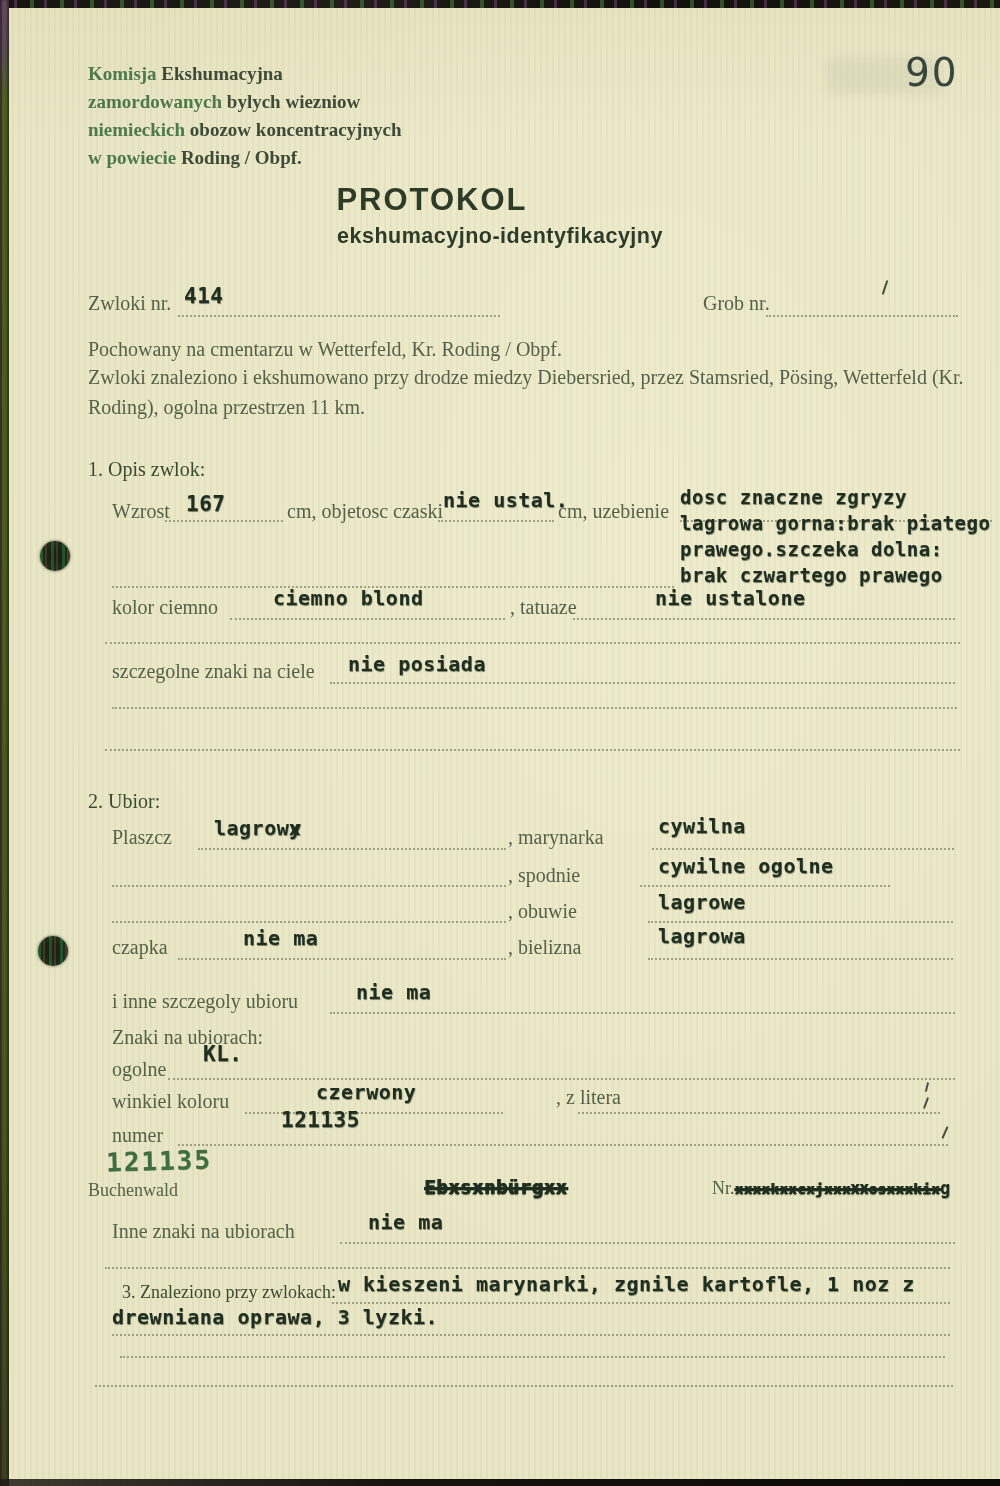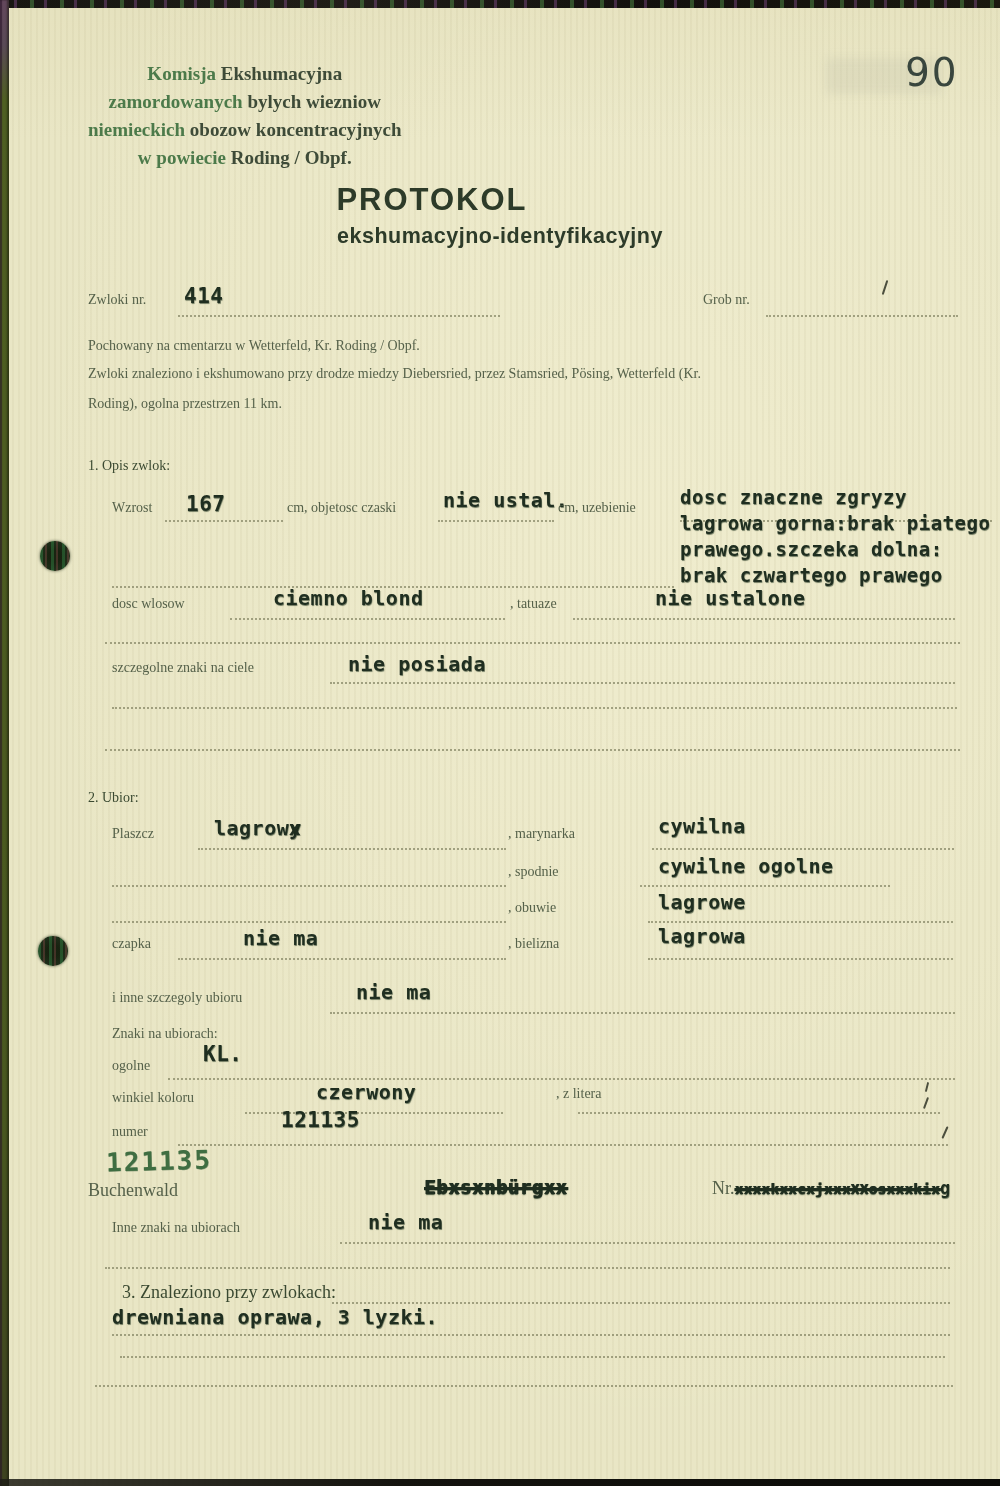--- a/index.html
+++ b/index.html
@@ -6,21 +6,21 @@
   .sheet {
     position:relative; width:1000px; height:1486px; overflow:hidden;
     background-color:#e9e6c5;
     background-image:
       repeating-linear-gradient(90deg, rgba(150,140,95,0.07) 0 2px, rgba(0,0,0,0) 2px 6px),
       linear-gradient(180deg, rgba(224,219,180,0.4), rgba(0,0,0,0) 140px),
       radial-gradient(ellipse at 65% 35%, rgba(255,252,228,0.28), rgba(0,0,0,0) 70%);
     font-family:"Liberation Serif", serif;
   }
   .abs { position:absolute; white-space:nowrap; }
-  .lbl { position:absolute; font-size:14px; color:#55614a; white-space:nowrap; }
+  .lbl { position:absolute; font-size:20px; color:#55614a; white-space:nowrap; }
   .lblb { font-weight:normal; color:#3a4931; }
   .typed {
     position:absolute; font-family:"DejaVu Sans Mono", monospace; font-weight:bold;
     font-size:20px; color:#1f2e20; letter-spacing:0.5px; white-space:nowrap;
     text-shadow:0.5px 0.5px 0.7px rgba(25,45,25,0.55);
   }
   .typed-sm { font-size:19px; }
   .dots { position:absolute; height:1px; border-bottom:2px dotted rgba(100,102,70,0.55); }
   .hand {
     position:absolute; font-family:"DejaVu Sans Mono", monospace; font-weight:bold;
@@ -52,21 +52,21 @@
     background:linear-gradient(180deg, #63475c 0px, #5a4a56 45px, #4f5f22 100px, #49581f 75%, #3d421f 100%);
     box-shadow:inset -2px 0 2px rgba(20,20,10,0.5), inset 2px 0 1px rgba(40,20,40,0.6);
   }
   .edge-bottom { position:absolute; bottom:0; left:0; right:0; height:7px;
     background:linear-gradient(90deg, rgba(30,30,22,0.85), #14130e 40%, #0a0a07);
   }
   .ghost { position:absolute; left:826px; top:58px; width:116px; height:36px;
     background:rgba(178,178,162,0.2); filter:blur(5px); border-radius:4px; }
   .pagenum { position:absolute; left:905px; top:50px; font-family:"DejaVu Sans", sans-serif;
     font-size:39px; color:#39463e; letter-spacing:2px; }
-  .hdr-line { font-size:19px; font-weight:bold; line-height:28px; font-family:"Liberation Serif", serif;text-align:center; }
+  .hdr-line { font-size:19px; font-weight:bold; line-height:28px; font-family:"Liberation Serif", serif; }
   .title-main { position:absolute; left:0; top:182px; width:864px; text-align:center;
     font-size:31px; letter-spacing:2px; }
   .title-sub { position:absolute; left:0; top:224px; width:1000px; text-align:center;
     font-size:21.5px; letter-spacing:0.5px; }
   .teeth { position:absolute; left:680px; top:484px; font-family:"DejaVu Sans Mono", monospace;
     font-weight:bold; font-size:19px; color:#1f2e20; line-height:26px; letter-spacing:0.5px;
     text-shadow:0.5px 0.5px 0.7px rgba(25,45,25,0.55); white-space:nowrap; }
 </style>
 </head>
 <body>
@@ -114,21 +114,21 @@
   <div class="lbl" style="left:558px; top:500px;">cm, uzebienie</div>
   <div class="dots" style="left:680px; top:519px; width:312px;"></div>
   <div class="teeth">
     <div>dosc znaczne zgryzy</div>
     <div>lagrowa gorna:brak piatego</div>
     <div>prawego.szczeka dolna:</div>
     <div>brak czwartego prawego</div>
   </div>
   <div class="dots" style="left:112px; top:585px; width:562px;"></div>
 
-  <div class="lbl" style="left:112px; top:596px;">dosc wlosow</div>
+  <div class="lbl" style="left:112px; top:596px;">kolor ciemno</div>
   <div class="typed" style="left:273px; top:586px;">ciemno blond</div>
   <div class="dots" style="left:230px; top:617px; width:275px;"></div>
   <div class="lbl" style="left:510px; top:596px;">, tatuaze</div>
   <div class="typed" style="left:655px; top:586px;">nie ustalone</div>
   <div class="dots" style="left:573px; top:617px; width:382px;"></div>
   <div class="dots" style="left:105px; top:641px; width:855px;"></div>
 
   <div class="lbl" style="left:112px; top:660px;">szczegolne znaki na ciele</div>
   <div class="typed" style="left:348px; top:652px;">nie posiada</div>
   <div class="dots" style="left:330px; top:681px; width:625px;"></div>
@@ -190,20 +190,21 @@
   <div class="abs" style="left:712px; top:1178px;">
     <span class="lbl" style="position:static; font-size:18px;">Nr.</span><span class="typed typed-sm struck" style="position:static; font-size:14px;">xxxxkxxcxjxxxXXosxxxkix</span><span class="typed typed-sm" style="position:static; font-size:17px;">g</span>
   </div>
 
   <div class="lbl" style="left:112px; top:1220px;">Inne znaki na ubiorach</div>
   <div class="typed" style="left:368px; top:1210px;">nie ma</div>
   <div class="dots" style="left:340px; top:1241px; width:615px;"></div>
   <div class="dots" style="left:105px; top:1266px; width:845px;"></div>
 
   <div class="lbl lblb" style="left:85px; top:1282px; font-size:18px;margin-left:37px;">3. Znaleziono przy zwlokach:</div>
+  <div class="typed" style="left:338px; top:1272px;">w kieszeni marynarki, zgnile kartofle, 1 noz z</div>
   <div class="dots" style="left:332px; top:1301px; width:618px;"></div>
   <div class="typed" style="left:112px; top:1305px;">drewniana oprawa, 3 lyzki.</div>
   <div class="dots" style="left:112px; top:1333px; width:838px;"></div>
 
   <div class="dots" style="left:120px; top:1355px; width:825px;"></div>
   <div class="dots" style="left:95px; top:1384px; width:858px;"></div>
 
 </div>
 
 </body></html>

